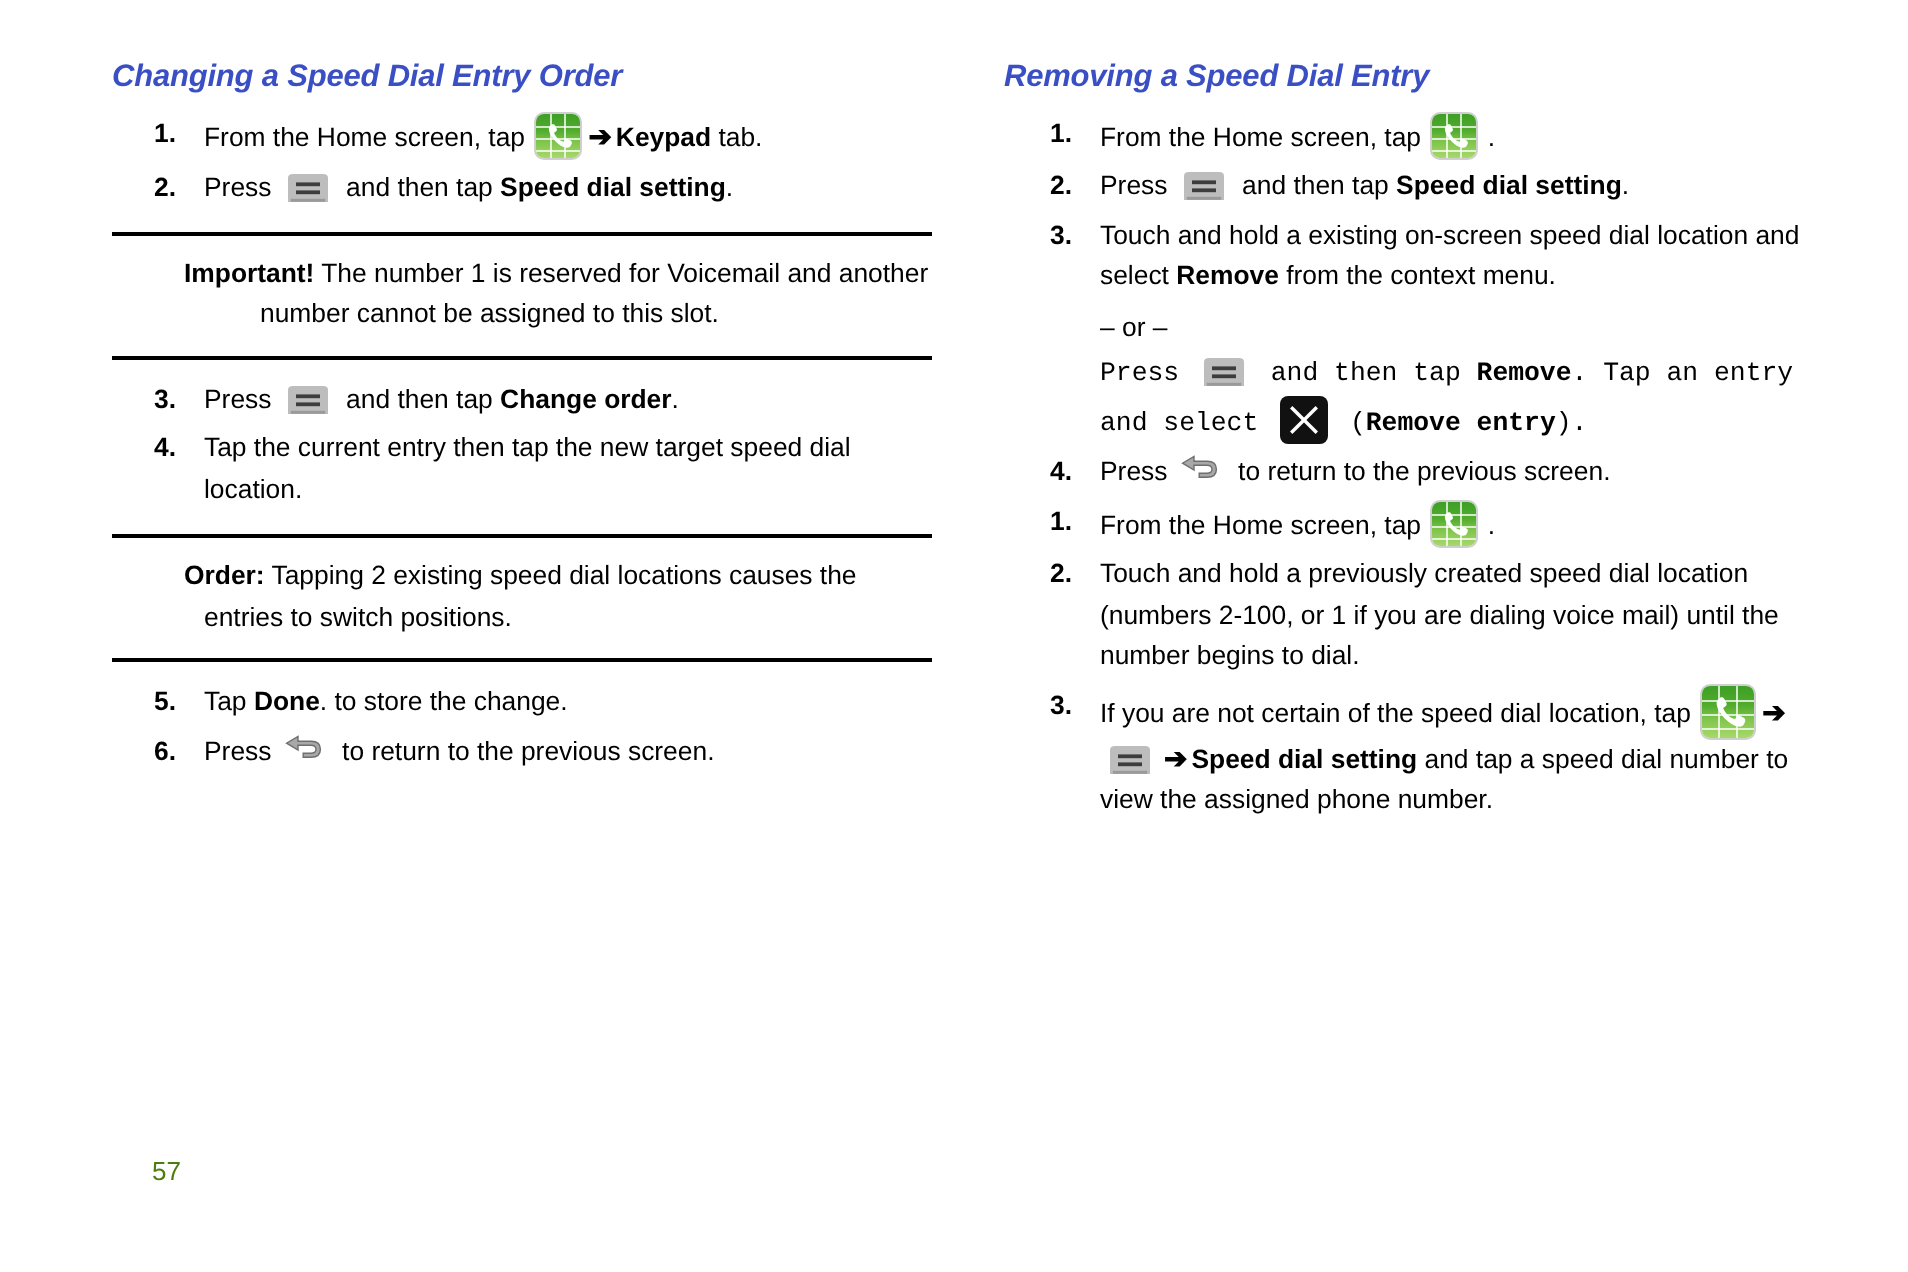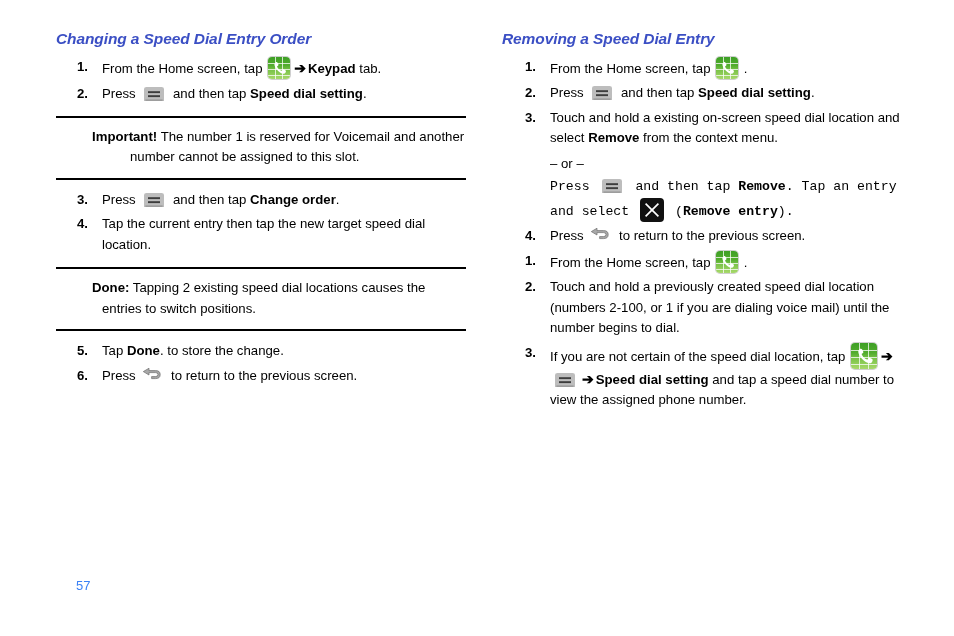--- a/index.html
+++ b/index.html
@@ -178,21 +178,21 @@
     font-weight: bold;
     padding: 0 2px;
     vertical-align: 0px;
   }
 
   .page-number {
     position: absolute;
     left: 76px;
     top: 578px;
     font-size: 13px;
-    color: #3b82f6;
+    color: #4d7c0f;
   }
 </style>
 </head>
 <body>
 
 <div class="page">
 
   <div class="col col-left">
 
     <h2 class="section-heading">Changing a Speed Dial Entry Order</h2>
@@ -232,21 +232,21 @@
               </svg></span> and then tap <b>Change order</b>.</span>
       </li>
       <li>
         <span class="num">4.</span>
         <span class="step-body">Tap the current entry then tap the new target speed dial location.</span>
       </li>
     </ol>
 
     <div class="callout note">
       <div class="body">
-        <span class="lead">Done:</span><span> Tapping 2 existing speed dial locations causes the entries to switch positions.</span>
+        <span class="lead">Order:</span><span> Tapping 2 existing speed dial locations causes the entries to switch positions.</span>
       </div>
     </div>
 
     <ol class="steps">
       <li>
         <span class="num">5.</span>
         <span class="step-body">Tap <b>Done</b>. to store the change.</span>
       </li>
       <li>
         <span class="num">6.</span>

